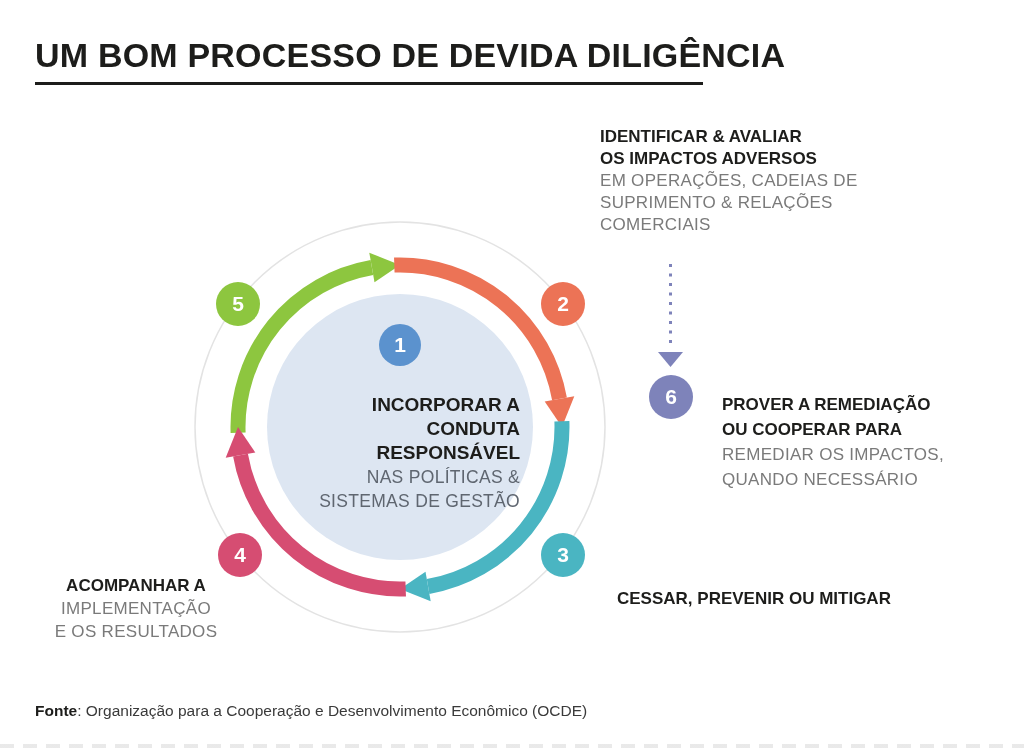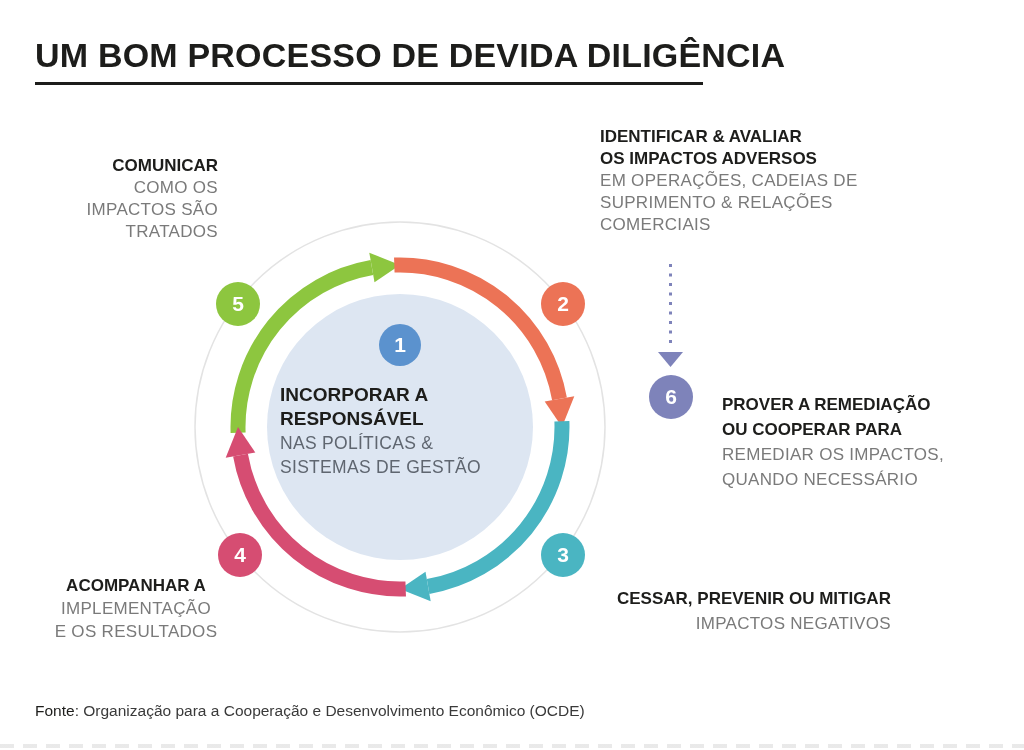--- a/index.html
+++ b/index.html
@@ -44,28 +44,28 @@
   .badge-4 { left:218px; top:533px; width:44px; height:44px; background:var(--pink,#d64d72); }
   .badge-5 { left:216px; top:282px; width:44px; height:44px; background:var(--green,#8dc63f); }
   .badge-6 { left:649px; top:375px; width:44px; height:44px; background:var(--purple,#7e83ba); }
 
   
   .bold-line  { font-weight:bold;  color:var(--ink,#1d1d1b); }
   .light-line { font-weight:normal; color:var(--muted,#7a7a7a); letter-spacing:0.3px; }
   .label { position:absolute; font-size:17px; line-height:22px; }
 
   .center-text {
-    position:absolute; left:280px; top:383px; width:240px;
-    text-align:left; line-height:24px;
+    position:absolute; left:280px; top:393px; width:240px;
+    text-align:right; line-height:24px;
   }
   .center-text .bold-line  { font-size:19px; }
   .center-text .light-line { font-size:17.5px; color:#5f6670; }
 
   .footer { position:absolute; left:35px; top:702px; font-size:15.5px; color:#3a3a3a; }
-  .footer .footer-label { font-weight:normal; color:var(--ink,#1d1d1b); }
+  .footer .footer-label { font-weight:bold; color:var(--ink,#1d1d1b); }
 
   .scan-edge {
     position:absolute; left:0; right:0; bottom:2px; height:4px; opacity:0.45;
     background:repeating-linear-gradient(90deg,#cfcfcf 0 14px, transparent 14px 23px);
   }
 </style>
 </head>
 <body>
 
 <div class="page">
@@ -114,50 +114,44 @@
     </div>
   <div class="badge badge-5">
       <span>5</span>
     </div>
   <div class="badge badge-6">
       <span>6</span>
     </div>
 
   <div class="center-text">
     <div class="bold-line">INCORPORAR A</div>
+    <div class="bold-line">CONDUTA</div>
     <div class="bold-line">RESPONSÁVEL</div>
     <div class="light-line">NAS POLÍTICAS &amp;</div>
     <div class="light-line">SISTEMAS DE GESTÃO</div>
   </div>
 
   <div class="label" style="left:600px; top:126px;">
     <div class="bold-line">IDENTIFICAR &amp; AVALIAR</div>
     <div class="bold-line">OS IMPACTOS ADVERSOS</div>
     <div class="light-line">EM OPERAÇÕES, CADEIAS DE</div>
     <div class="light-line">SUPRIMENTO &amp; RELAÇÕES</div>
     <div class="light-line">COMERCIAIS</div>
   </div>
 
-  <div class="label" style="left:70px; top:155px; width:148px; text-align:right;">
-    <div class="bold-line">COMUNICAR</div>
-    <div class="light-line">COMO OS</div>
-    <div class="light-line">IMPACTOS SÃO</div>
-    <div class="light-line">TRATADOS</div>
-  </div>
 
   <div class="label" style="left:722px; top:392px; line-height:25px;">
     <div class="bold-line">PROVER A REMEDIAÇÃO</div>
     <div class="bold-line">OU COOPERAR PARA</div>
     <div class="light-line">REMEDIAR OS IMPACTOS,</div>
     <div class="light-line">QUANDO NECESSÁRIO</div>
   </div>
 
   <div class="label" style="left:617px; top:586px; line-height:25px;text-align:right;">
     <div class="bold-line">CESSAR, PREVENIR OU MITIGAR</div>
-    <div class="light-line">IMPACTOS NEGATIVOS</div>
   </div>
 
   <div class="label" style="left:52px; top:574px; width:168px; text-align:center; line-height:23px;">
     <div class="bold-line">ACOMPANHAR A</div>
     <div class="light-line">IMPLEMENTAÇÃO</div>
     <div class="light-line">E OS RESULTADOS</div>
   </div>
 
   <div class="footer">
     <span class="footer-label">Fonte</span><span>: Organização para a Cooperação e Desenvolvimento Econômico (OCDE)</span>

